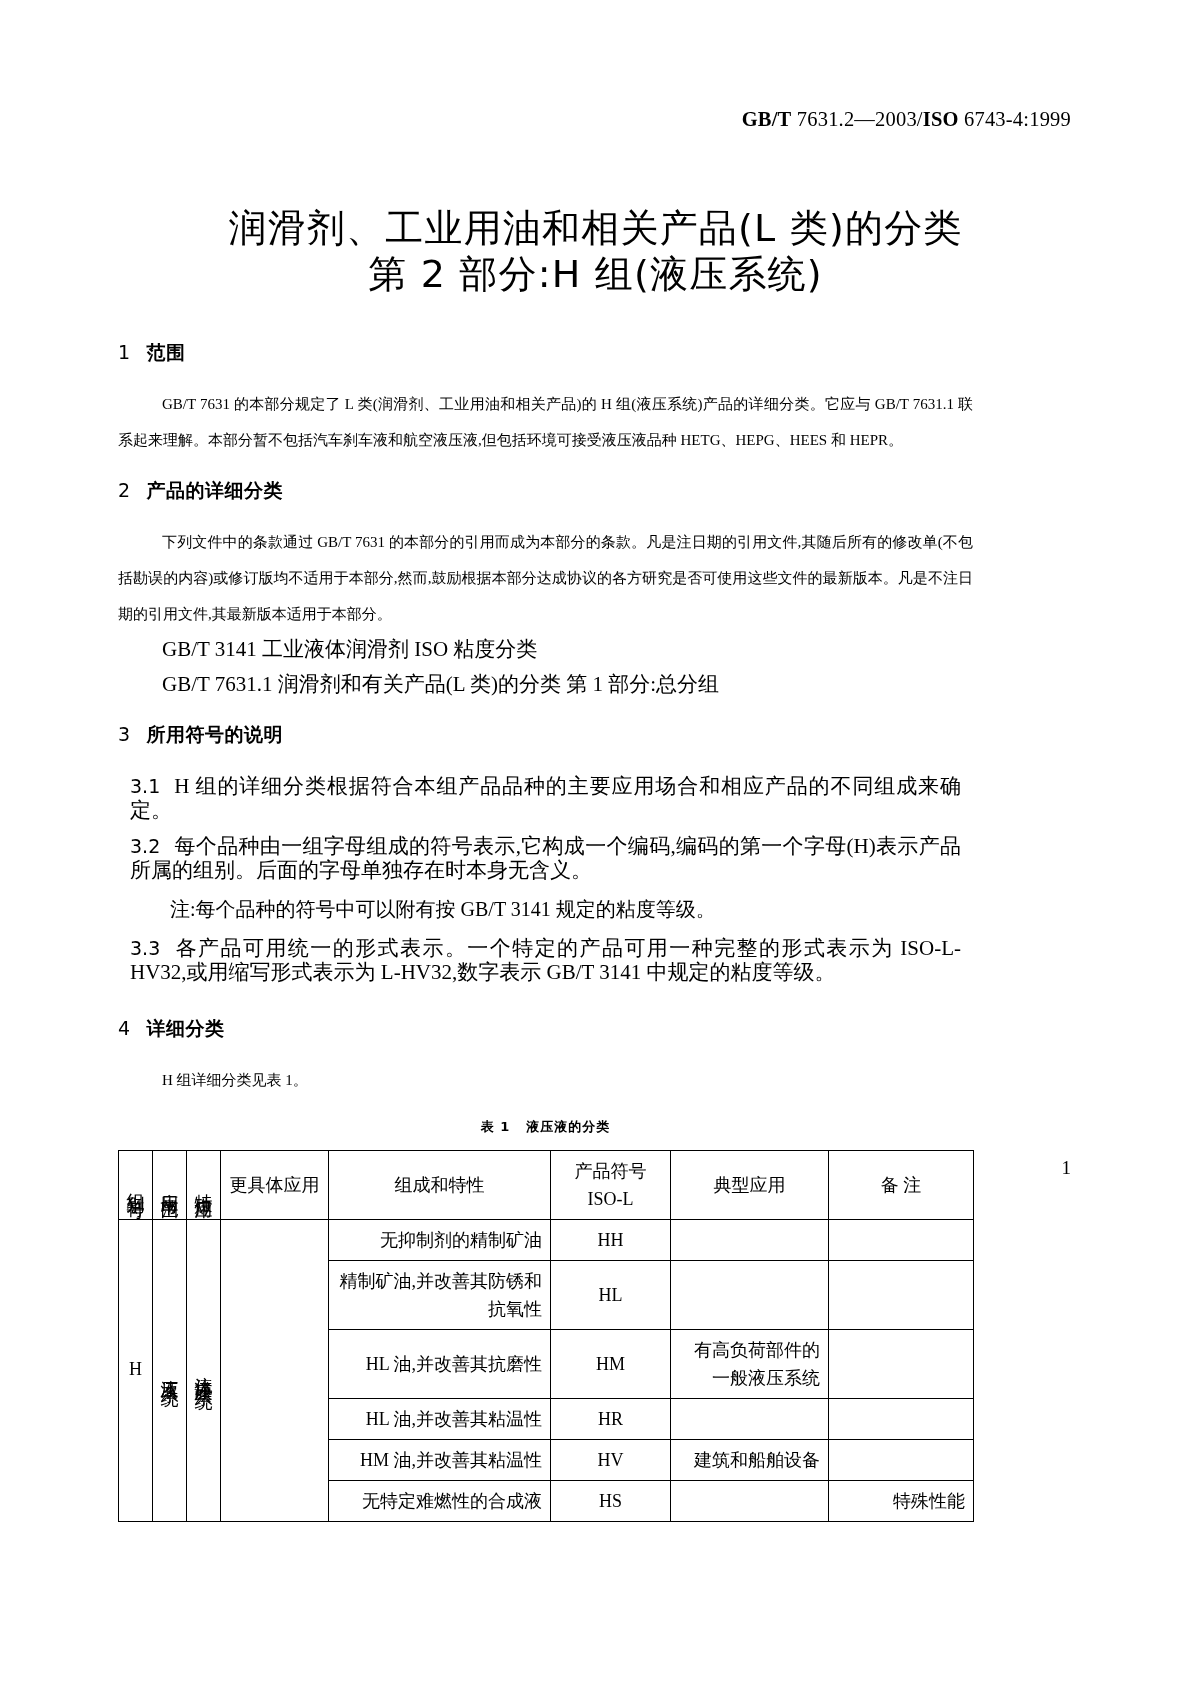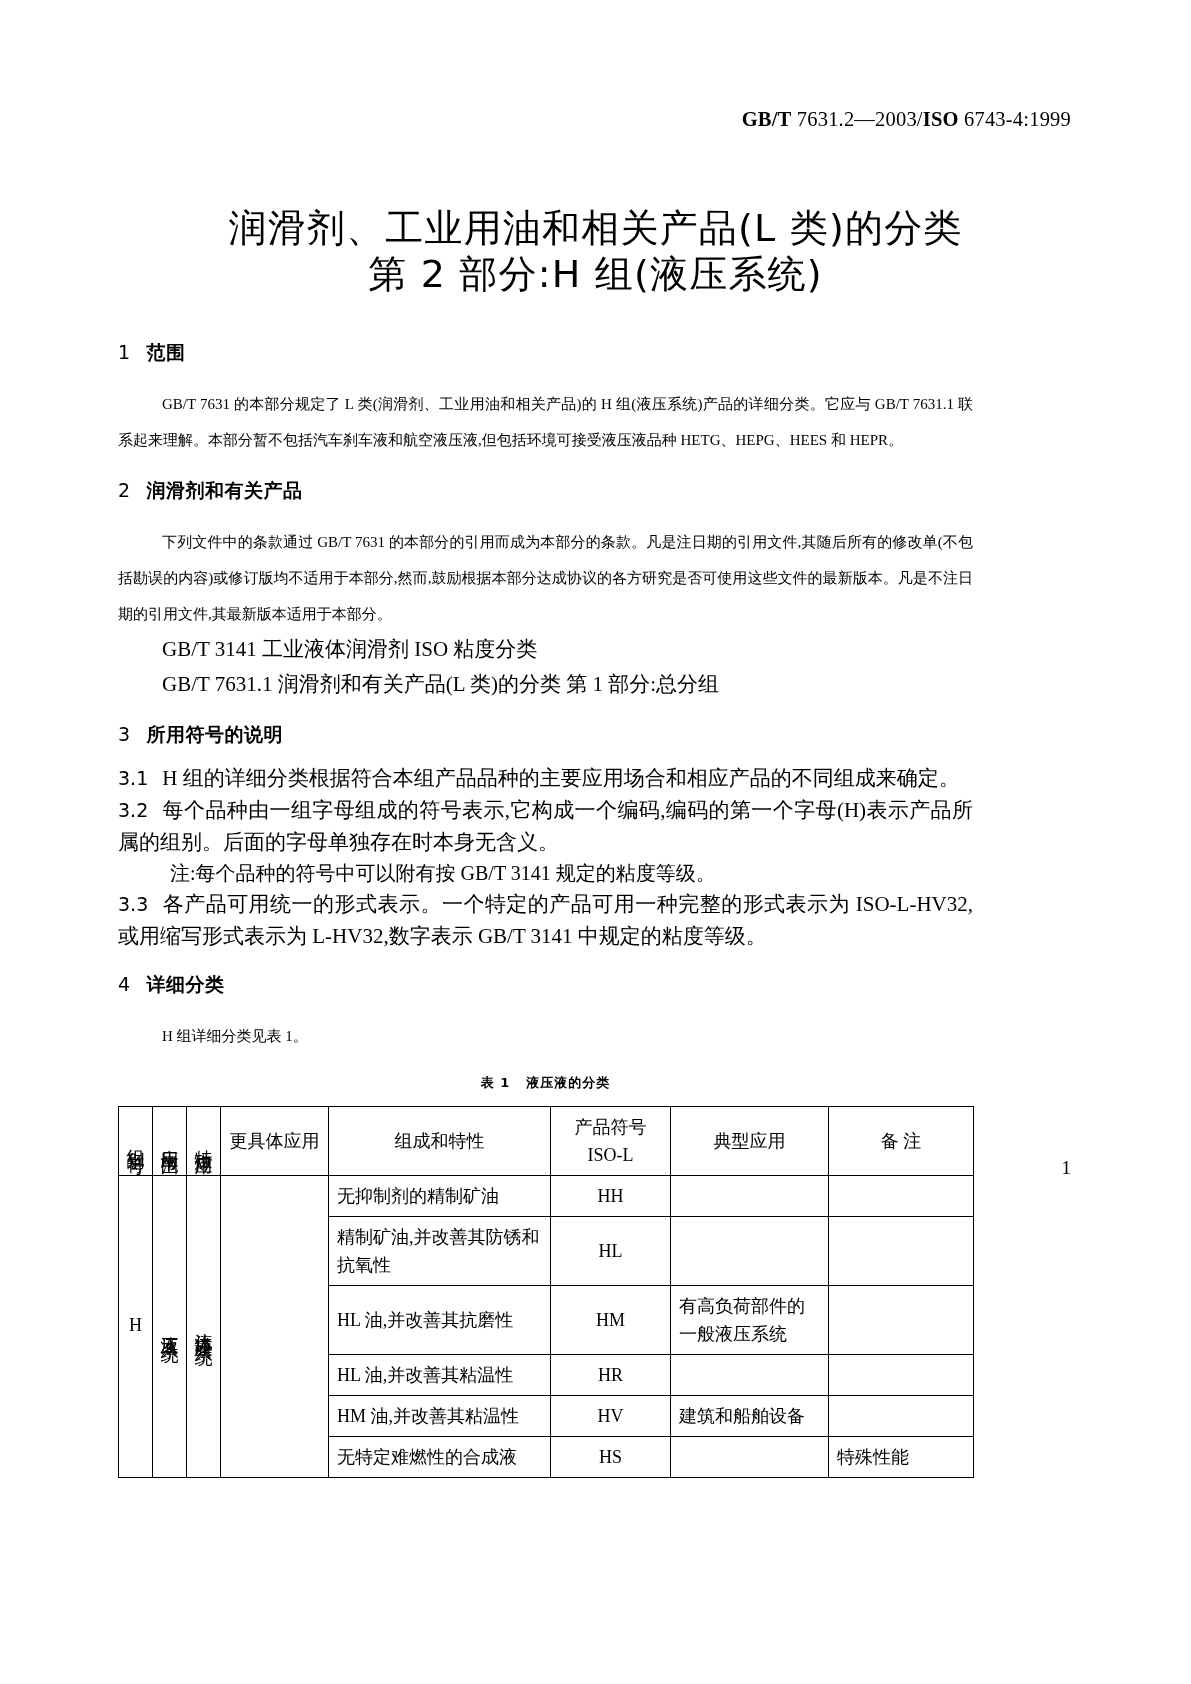--- a/index.html
+++ b/index.html
@@ -74,23 +74,23 @@
     font-size: 15px;
     line-height: 36px;
     text-align: justify;
     text-justify: inter-ideograph;
     margin: 0;
   }
   .para.indent { text-indent: 44px; }
 
   .clause {
     font-size: 21px;
-    line-height: 32px;
+    line-height: 24px;
     text-align: justify;
-    margin: 0;
+    margin: 12px;
   }
   .clause .cnum {
     font-family: "DejaVu Sans", "Liberation Sans", sans-serif;
     font-size: 19px;
     margin-right: 14px;
   }
 
   .ref-line {
     font-size: 21px;
     line-height: 35px;
@@ -138,21 +138,21 @@
     letter-spacing: 3px;
     padding: 10px 2px;
     line-height: 22px;
     white-space: nowrap;
   }
   td.hcell {
     text-align: center;
     line-height: 26px;
   }
   td.ctr { text-align: center; }
-  td.lft { text-align: left; padding-left: 12px; }
+  td.lft { text-align: right; padding-left: 12px; }
 
   .col-a { width: 34px; }
   .col-b { width: 34px; }
   .col-c { width: 34px; }
   .col-d { width: 108px; }
   .col-e { width: 222px; }
   .col-f { width: 120px; }
   .col-g { width: 158px; }
   .col-h { width: 145px; }
 
@@ -178,21 +178,21 @@
     <div class="title-line">第 2 部分:H 组(液压系统)</div>
   </div>
 
   <div class="content">
 
     <p class="h2"><span class="num">1</span><span>范围</span></p>
     <div class="sp-2"></div>
     <p class="para indent">GB/T 7631 的本部分规定了 L 类(润滑剂、工业用油和相关产品)的 H 组(液压系统)产品的详细分类。它应与 GB/T 7631.1 联系起来理解。本部分暂不包括汽车刹车液和航空液压液,但包括环境可接受液压液品种 HETG、HEPG、HEES 和 HEPR。</p>
     <div class="sp-2"></div>
 
-    <p class="h2"><span class="num">2</span><span>润滑剂和有关产品</span></p>
+    <p class="h2"><span class="num">2</span><span>产品的详细分类</span></p>
     <div class="sp-2"></div>
     <p class="para indent">下列文件中的条款通过 GB/T 7631 的本部分的引用而成为本部分的条款。凡是注日期的引用文件,其随后所有的修改单(不包括勘误的内容)或修订版均不适用于本部分,然而,鼓励根据本部分达成协议的各方研究是否可使用这些文件的最新版本。凡是不注日期的引用文件,其最新版本适用于本部分。</p>
     <p class="ref-line">GB/T 3141   工业液体润滑剂   ISO 粘度分类</p>
     <p class="ref-line">GB/T 7631.1   润滑剂和有关产品(L 类)的分类   第 1 部分:总分组</p>
     <div class="sp-2"></div>
 
     <p class="h2"><span class="num">3</span><span>所用符号的说明</span></p>
     <div class="sp-1"></div>
     <p class="clause"><span class="cnum">3.1</span><span>H 组的详细分类根据符合本组产品品种的主要应用场合和相应产品的不同组成来确定。</span></p>
     <p class="clause"><span class="cnum">3.2</span><span>每个品种由一组字母组成的符号表示,它构成一个编码,编码的第一个字母(H)表示产品所属的组别。后面的字母单独存在时本身无含义。</span></p>

